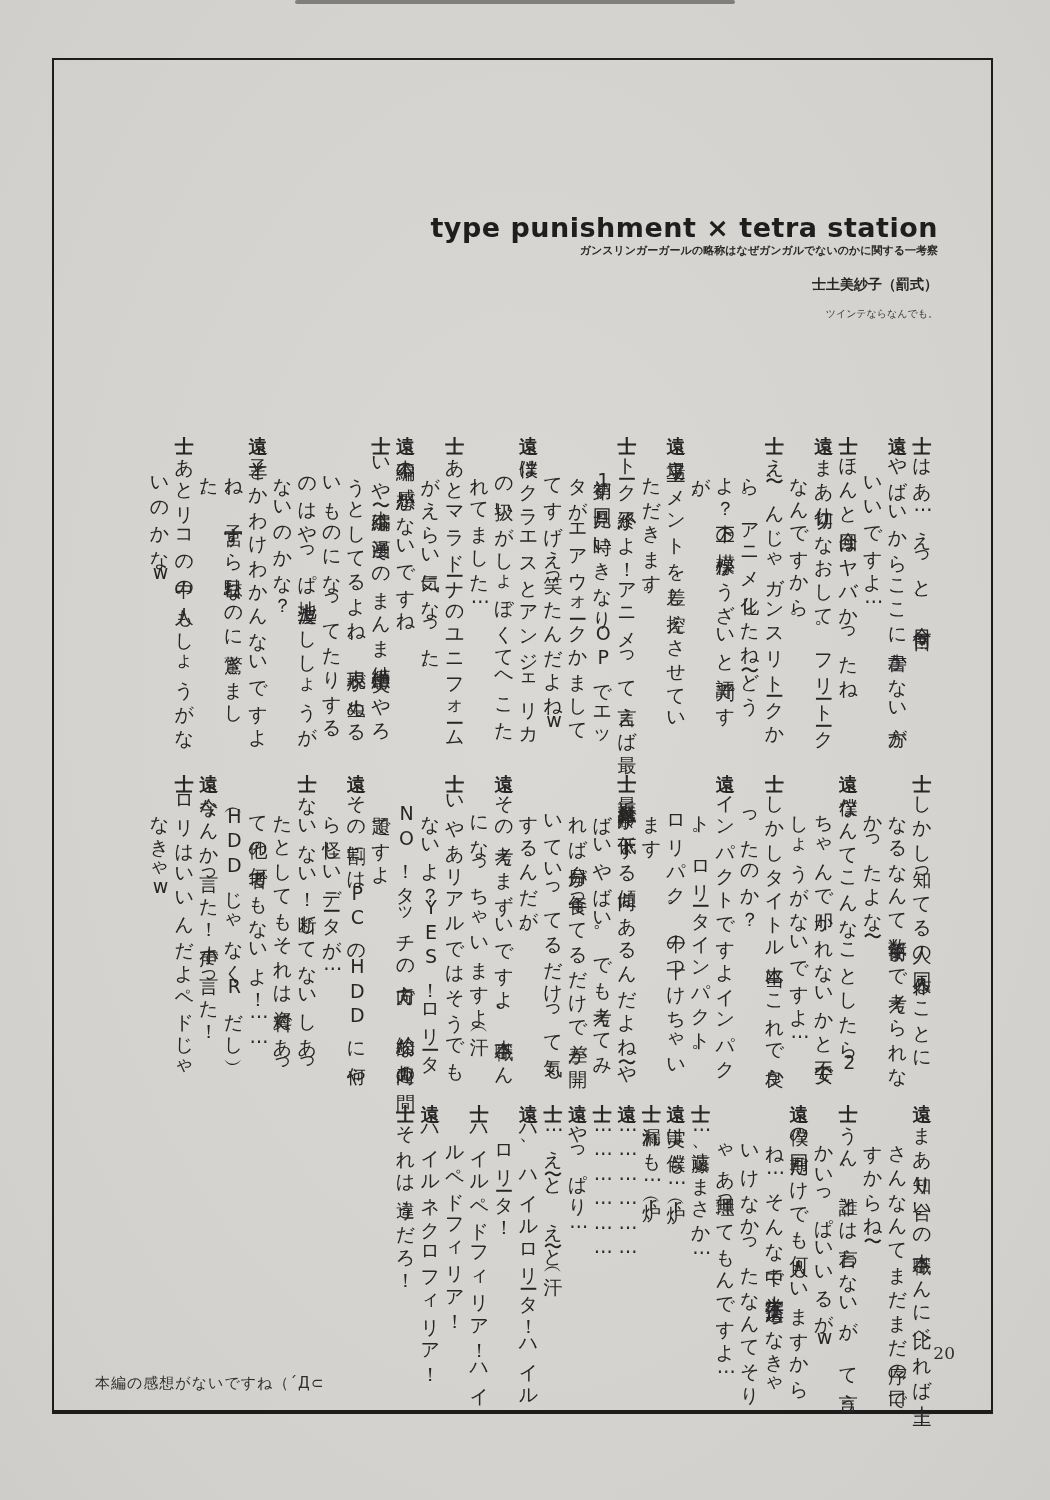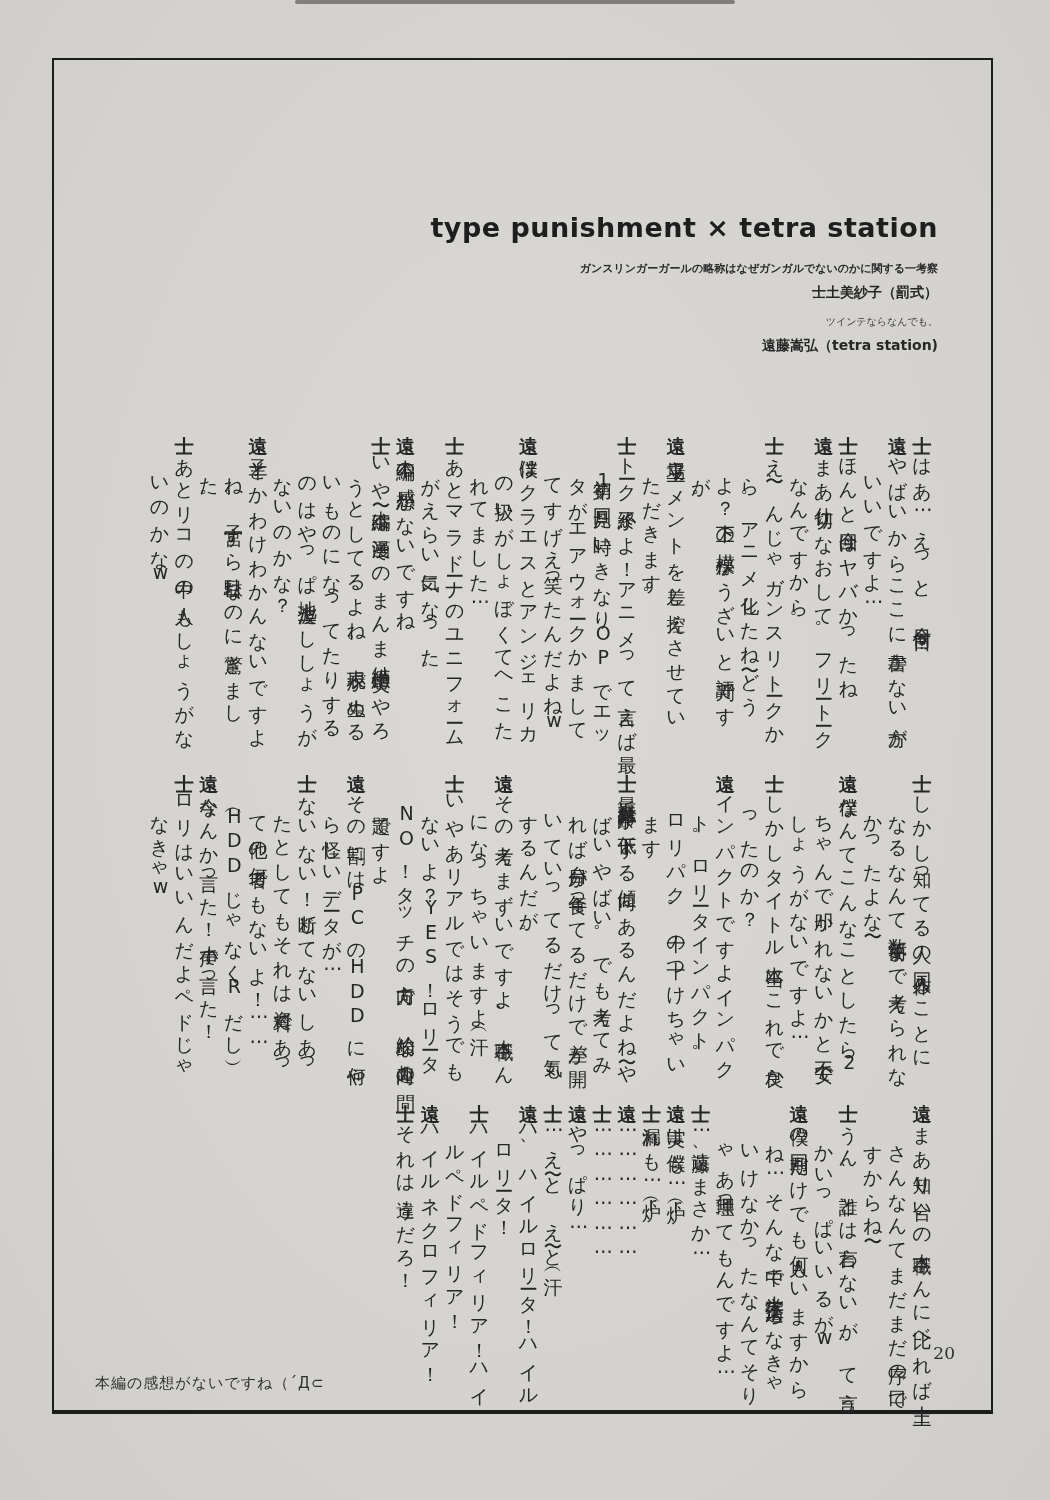--- a/index.html
+++ b/index.html
@@ -28,28 +28,28 @@
   
   .header-right{
     position:absolute;right:112px;top:212px;width:600px;
     text-align:right;
   }
   .title{
     font-size:27px;font-weight:800;letter-spacing:.5px;
     color:#1e1e1e;white-space:nowrap;
   }
   .subtitle{
-    font-size:11px;font-weight:bold;color:#2a2a2a;margin-top:18px;letter-spacing:0px;
+    font-size:11px;font-weight:bold;color:#2a2a2a;margin-top:0;letter-spacing:0px;
     white-space:nowrap;
   }
   .members-label{
     font-size:13px;font-weight:800;margin-top:16px;color:#1e1e1e;letter-spacing:.5px;
   }
   .member-name{
-    font-size:14px;font-weight:bold;color:#262626;margin-top:8px;white-space:nowrap;
+    font-size:14px;font-weight:bold;color:#262626;margin-top:18px;white-space:nowrap;
   }
   .member-note{
     font-size:10px;color:#3a3a3a;margin-top:13px;white-space:nowrap;
   }
   
   .vblock{
     position:absolute;right:115px;
     writing-mode:vertical-rl;
     text-orientation:upright;
     height:325px;
@@ -85,21 +85,20 @@
 
 <div class="page">
   <div class="scan-artifact"></div>
   <div class="page-border"></div>
 
   <div class="header-right">
     <div class="title">type punishment × tetra station</div>
     <div class="subtitle">ガンスリンガーガールの略称はなぜガンガルでないのかに関する一考察</div>
     <div class="member-name">士土美紗子（罰式）</div>
     <div class="member-note">ツインテならなんでも。</div>
-    <div class="member-name">遠藤嵩弘（tetra station)</div>
   </div>
 
   <div class="vblock vblock-1">
       <div class="vline"><span class="marker">士</span><span>はあ…えっと、今日何日？</span></div>
       <div class="vline"><span class="marker">遠</span><span>やばいからここに書かない方がいいですよ…</span></div>
       <div class="vline"><span class="marker">士</span><span>ほんと今回はヤバかったね</span></div>
       <div class="vline"><span class="marker">遠</span><span>まあ仕切りなおして。フリートークなんですから。</span></div>
       <div class="vline"><span class="marker">士</span><span>え〜、んじゃガンスリトークから。アニメ化したね〜どうよ？上下の模様がうざいと評判ですが。</span></div>
       <div class="vline"><span class="marker">遠</span><span>立場上コメントを差し控えさせていただきます。</span></div>
       <div class="vline"><span class="marker">士</span><span>トーク終了かよ！アニメって言えば最初第1回見た時いきなりOPでエッタがエアウォークかましててすげえ笑ったんだよねw</span></div>

